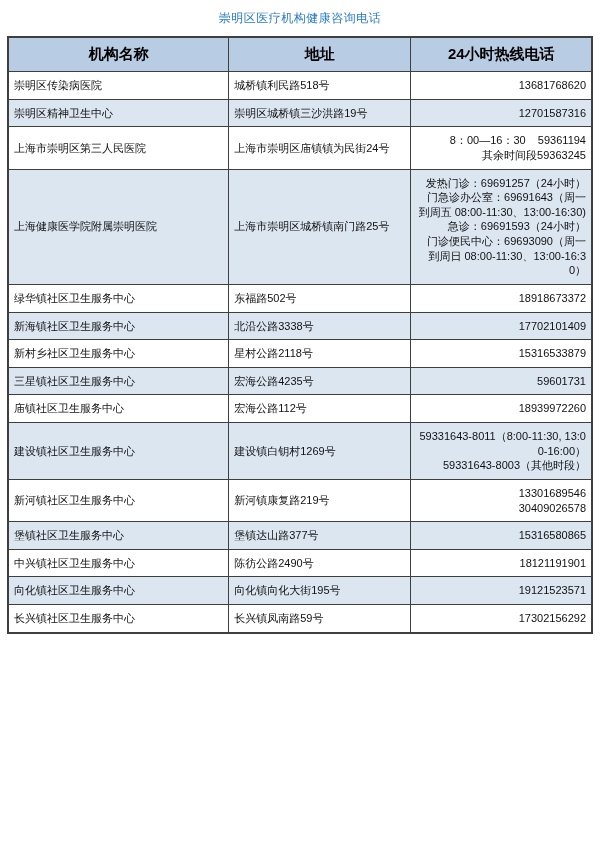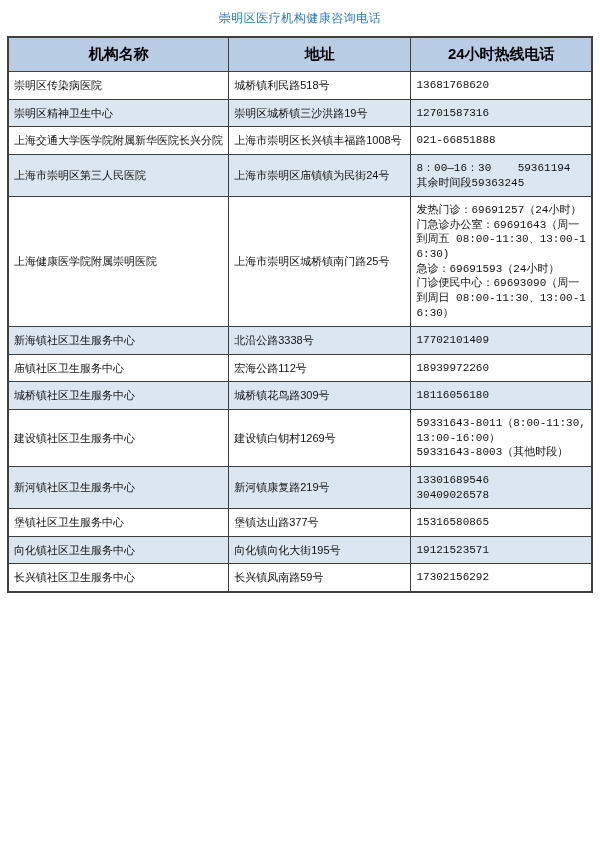--- a/index.html
+++ b/index.html
@@ -45,21 +45,21 @@
     font-size: 11px;
     color: #111;
     padding: 6px 5px;
     line-height: 1.33;
     vertical-align: middle;
     background: #ffffff;
   }
   tbody tr:nth-child(even) td {
     background: var(--stripe-bg, #dce6f1);
   }
-  td.phone-cell { text-align: left; font-family: Liberation Mono, monospace; }
+  td.phone-cell { text-align: right; }
   .phone-line { white-space: pre-wrap; }
 </style>
 </head>
 <body>
 
 <div>
   <h1 class="page-title">崇明区医疗机构健康咨询电话</h1>
 
   <table class="hotline-table">
     <colgroup>
@@ -83,63 +83,70 @@
           </td>
         </tr>
         <tr>
           <td>崇明区精神卫生中心</td>
           <td>崇明区城桥镇三沙洪路19号</td>
           <td class="phone-cell">
             <div class="phone-line">12701587316</div>
           </td>
         </tr>
         <tr>
-          <td>上海交通大学医学院附属新华医院长兴分院</td>
-          <td>上海市崇明区长兴镇丰福路1008号</td>
-          <td class="phone-cell">
-            <div class="phone-line">021-66851888</div>
-          </td>
-        </tr>
-        <tr>
           <td>上海市崇明区第三人民医院</td>
           <td>上海市崇明区庙镇镇为民街24号</td>
           <td class="phone-cell">
             <div class="phone-line">8：00—16：30    59361194</div>
             <div class="phone-line">其余时间段59363245</div>
           </td>
         </tr>
         <tr>
           <td>上海健康医学院附属崇明医院</td>
           <td>上海市崇明区城桥镇南门路25号</td>
           <td class="phone-cell">
             <div class="phone-line">发热门诊：69691257（24小时）</div>
             <div class="phone-line">门急诊办公室：69691643（周一到周五 08:00-11:30、13:00-16:30)</div>
             <div class="phone-line">急诊：69691593（24小时）</div>
             <div class="phone-line">门诊便民中心：69693090（周一到周日 08:00-11:30、13:00-16:30）</div>
           </td>
         </tr>
         <tr>
+          <td>绿华镇社区卫生服务中心</td>
+          <td>东福路502号</td>
+          <td class="phone-cell">
+            <div class="phone-line">18918673372</div>
+          </td>
+        </tr>
+        <tr>
           <td>新海镇社区卫生服务中心</td>
           <td>北沿公路3338号</td>
           <td class="phone-cell">
             <div class="phone-line">17702101409</div>
           </td>
         </tr>
         <tr>
+          <td>新村乡社区卫生服务中心</td>
+          <td>星村公路2118号</td>
+          <td class="phone-cell">
+            <div class="phone-line">15316533879</div>
+          </td>
+        </tr>
+        <tr>
+          <td>三星镇社区卫生服务中心</td>
+          <td>宏海公路4235号</td>
+          <td class="phone-cell">
+            <div class="phone-line">59601731</div>
+          </td>
+        </tr>
+        <tr>
           <td>庙镇社区卫生服务中心</td>
           <td>宏海公路112号</td>
           <td class="phone-cell">
             <div class="phone-line">18939972260</div>
-          </td>
-        </tr>
-        <tr>
-          <td>城桥镇社区卫生服务中心</td>
-          <td>城桥镇花鸟路309号</td>
-          <td class="phone-cell">
-            <div class="phone-line">18116056180</div>
           </td>
         </tr>
         <tr>
           <td>建设镇社区卫生服务中心</td>
           <td>建设镇白钥村1269号</td>
           <td class="phone-cell">
             <div class="phone-line">59331643-8011（8:00-11:30, 13:00-16:00）</div>
             <div class="phone-line">59331643-8003（其他时段）</div>
           </td>
         </tr>
@@ -152,20 +159,27 @@
           </td>
         </tr>
         <tr>
           <td>堡镇社区卫生服务中心</td>
           <td>堡镇达山路377号</td>
           <td class="phone-cell">
             <div class="phone-line">15316580865</div>
           </td>
         </tr>
         <tr>
+          <td>中兴镇社区卫生服务中心</td>
+          <td>陈彷公路2490号</td>
+          <td class="phone-cell">
+            <div class="phone-line">18121191901</div>
+          </td>
+        </tr>
+        <tr>
           <td>向化镇社区卫生服务中心</td>
           <td>向化镇向化大街195号</td>
           <td class="phone-cell">
             <div class="phone-line">19121523571</div>
           </td>
         </tr>
         <tr>
           <td>长兴镇社区卫生服务中心</td>
           <td>长兴镇凤南路59号</td>
           <td class="phone-cell">

